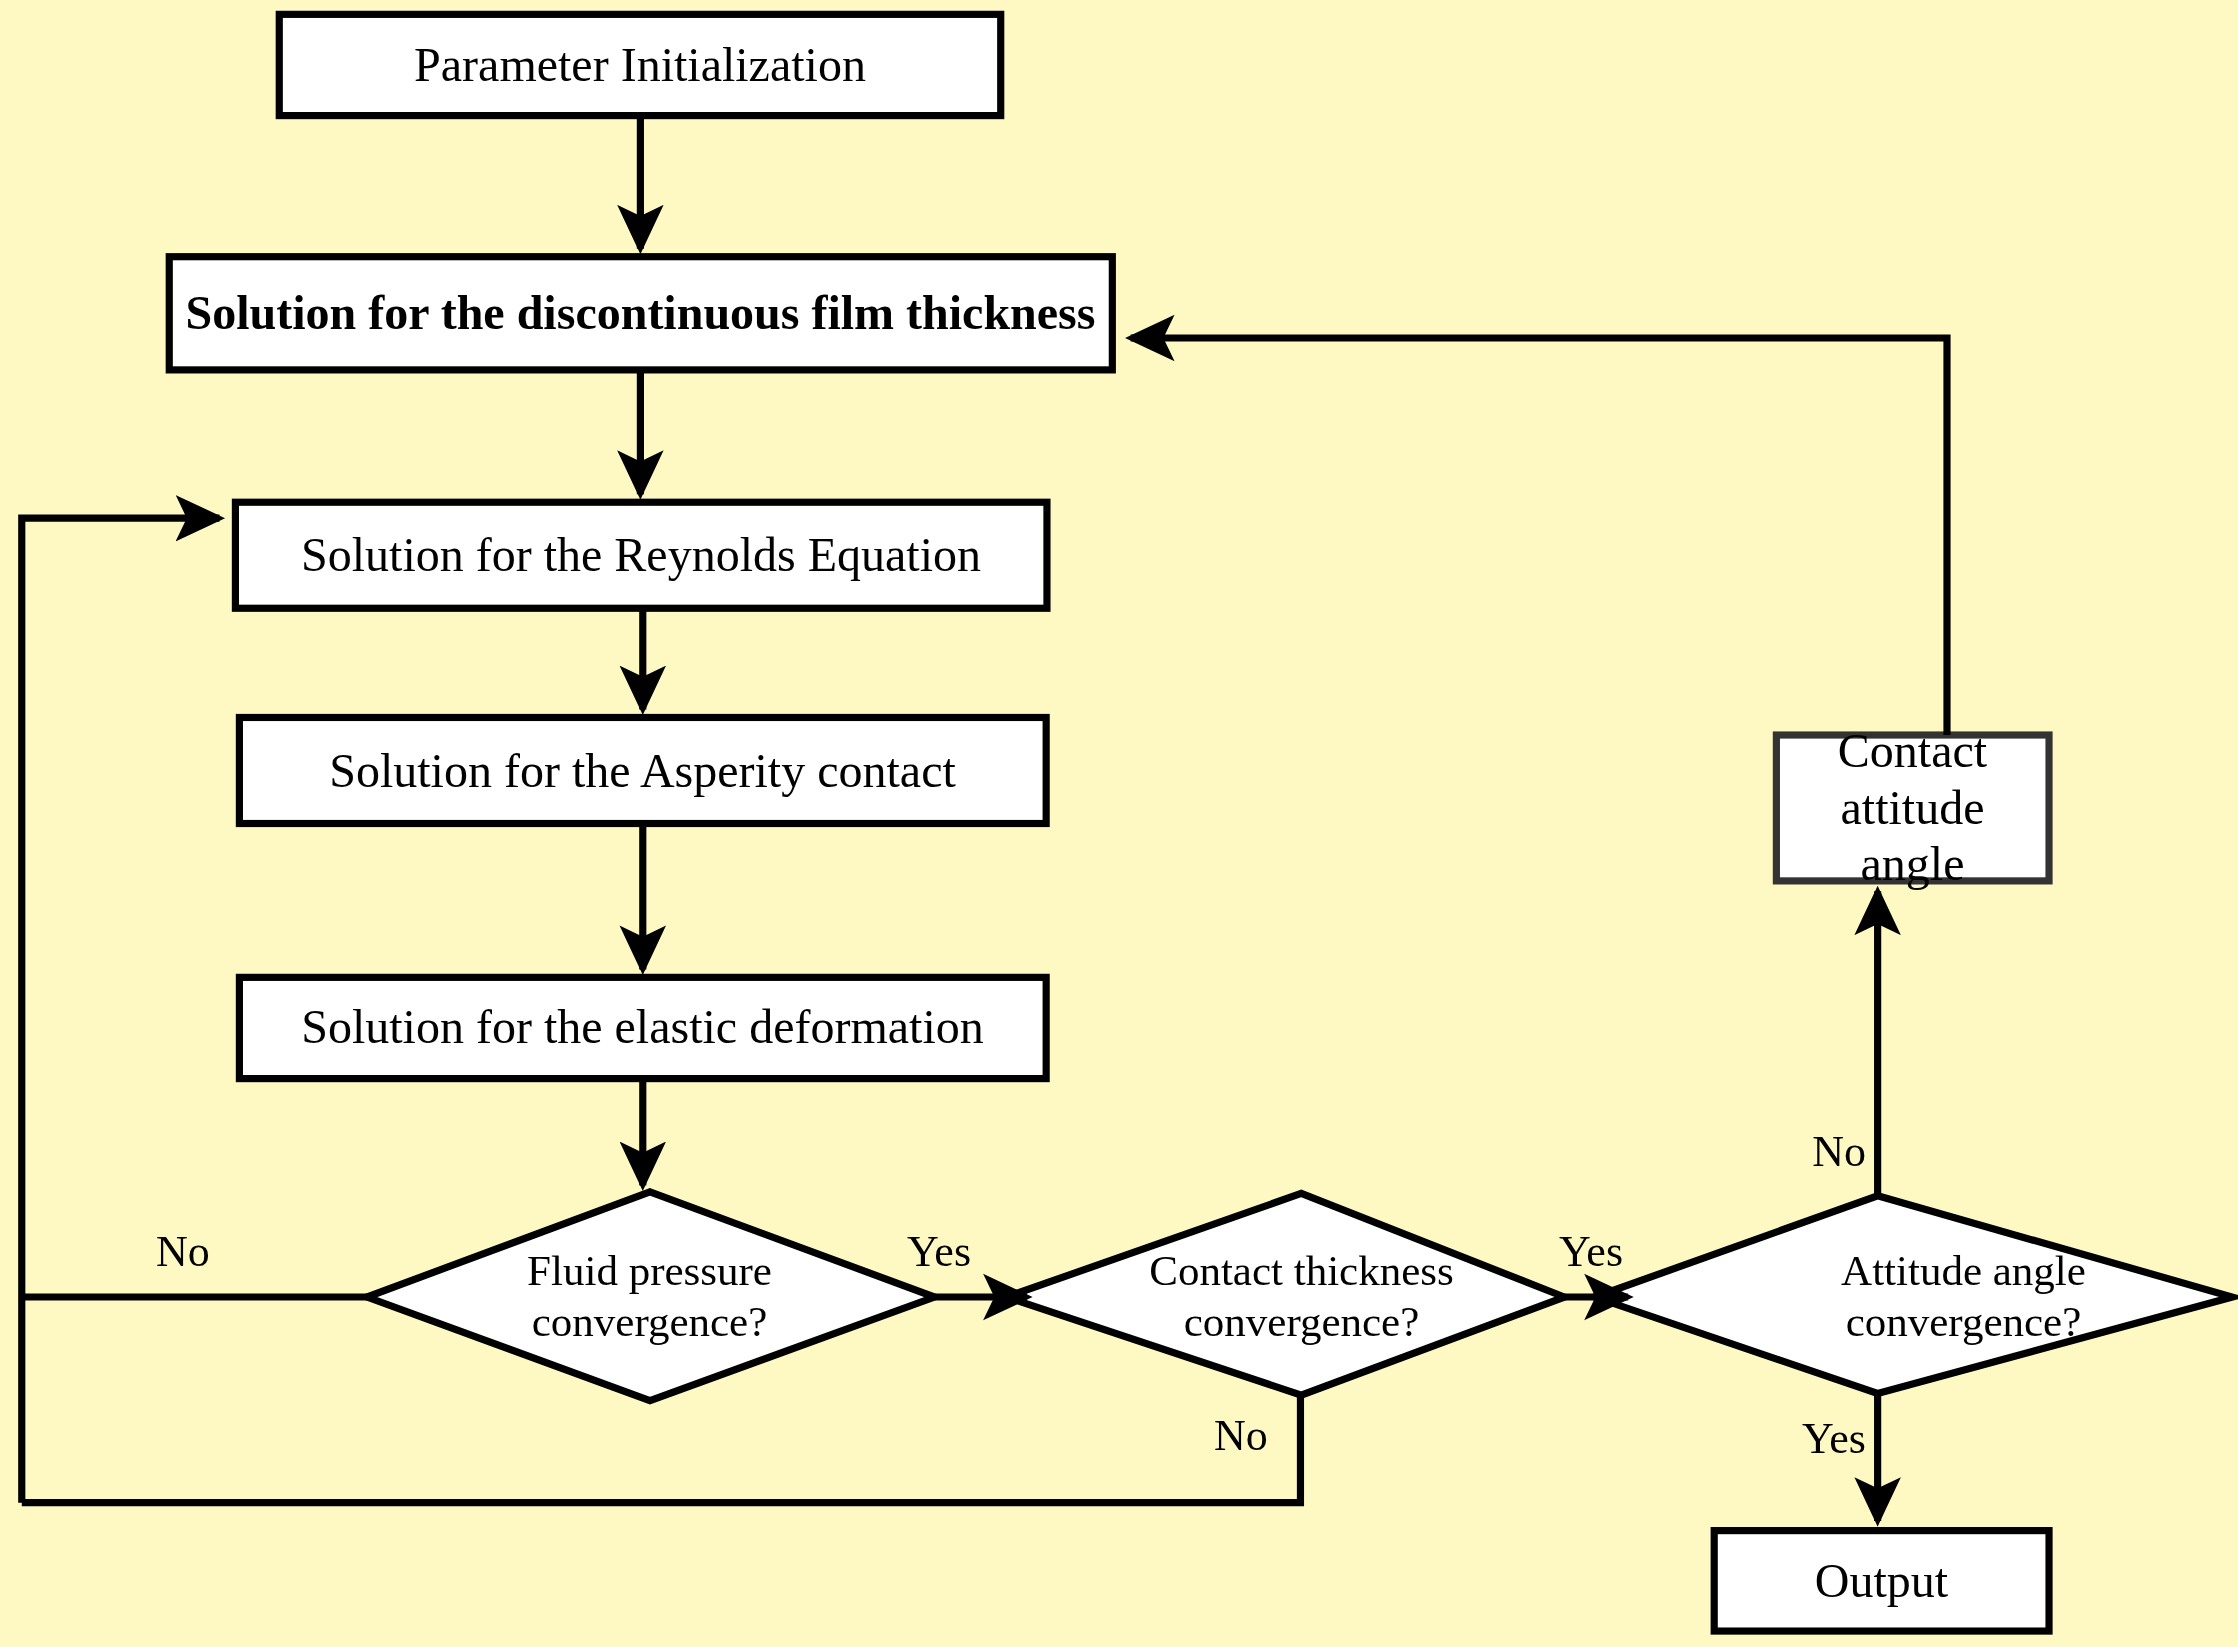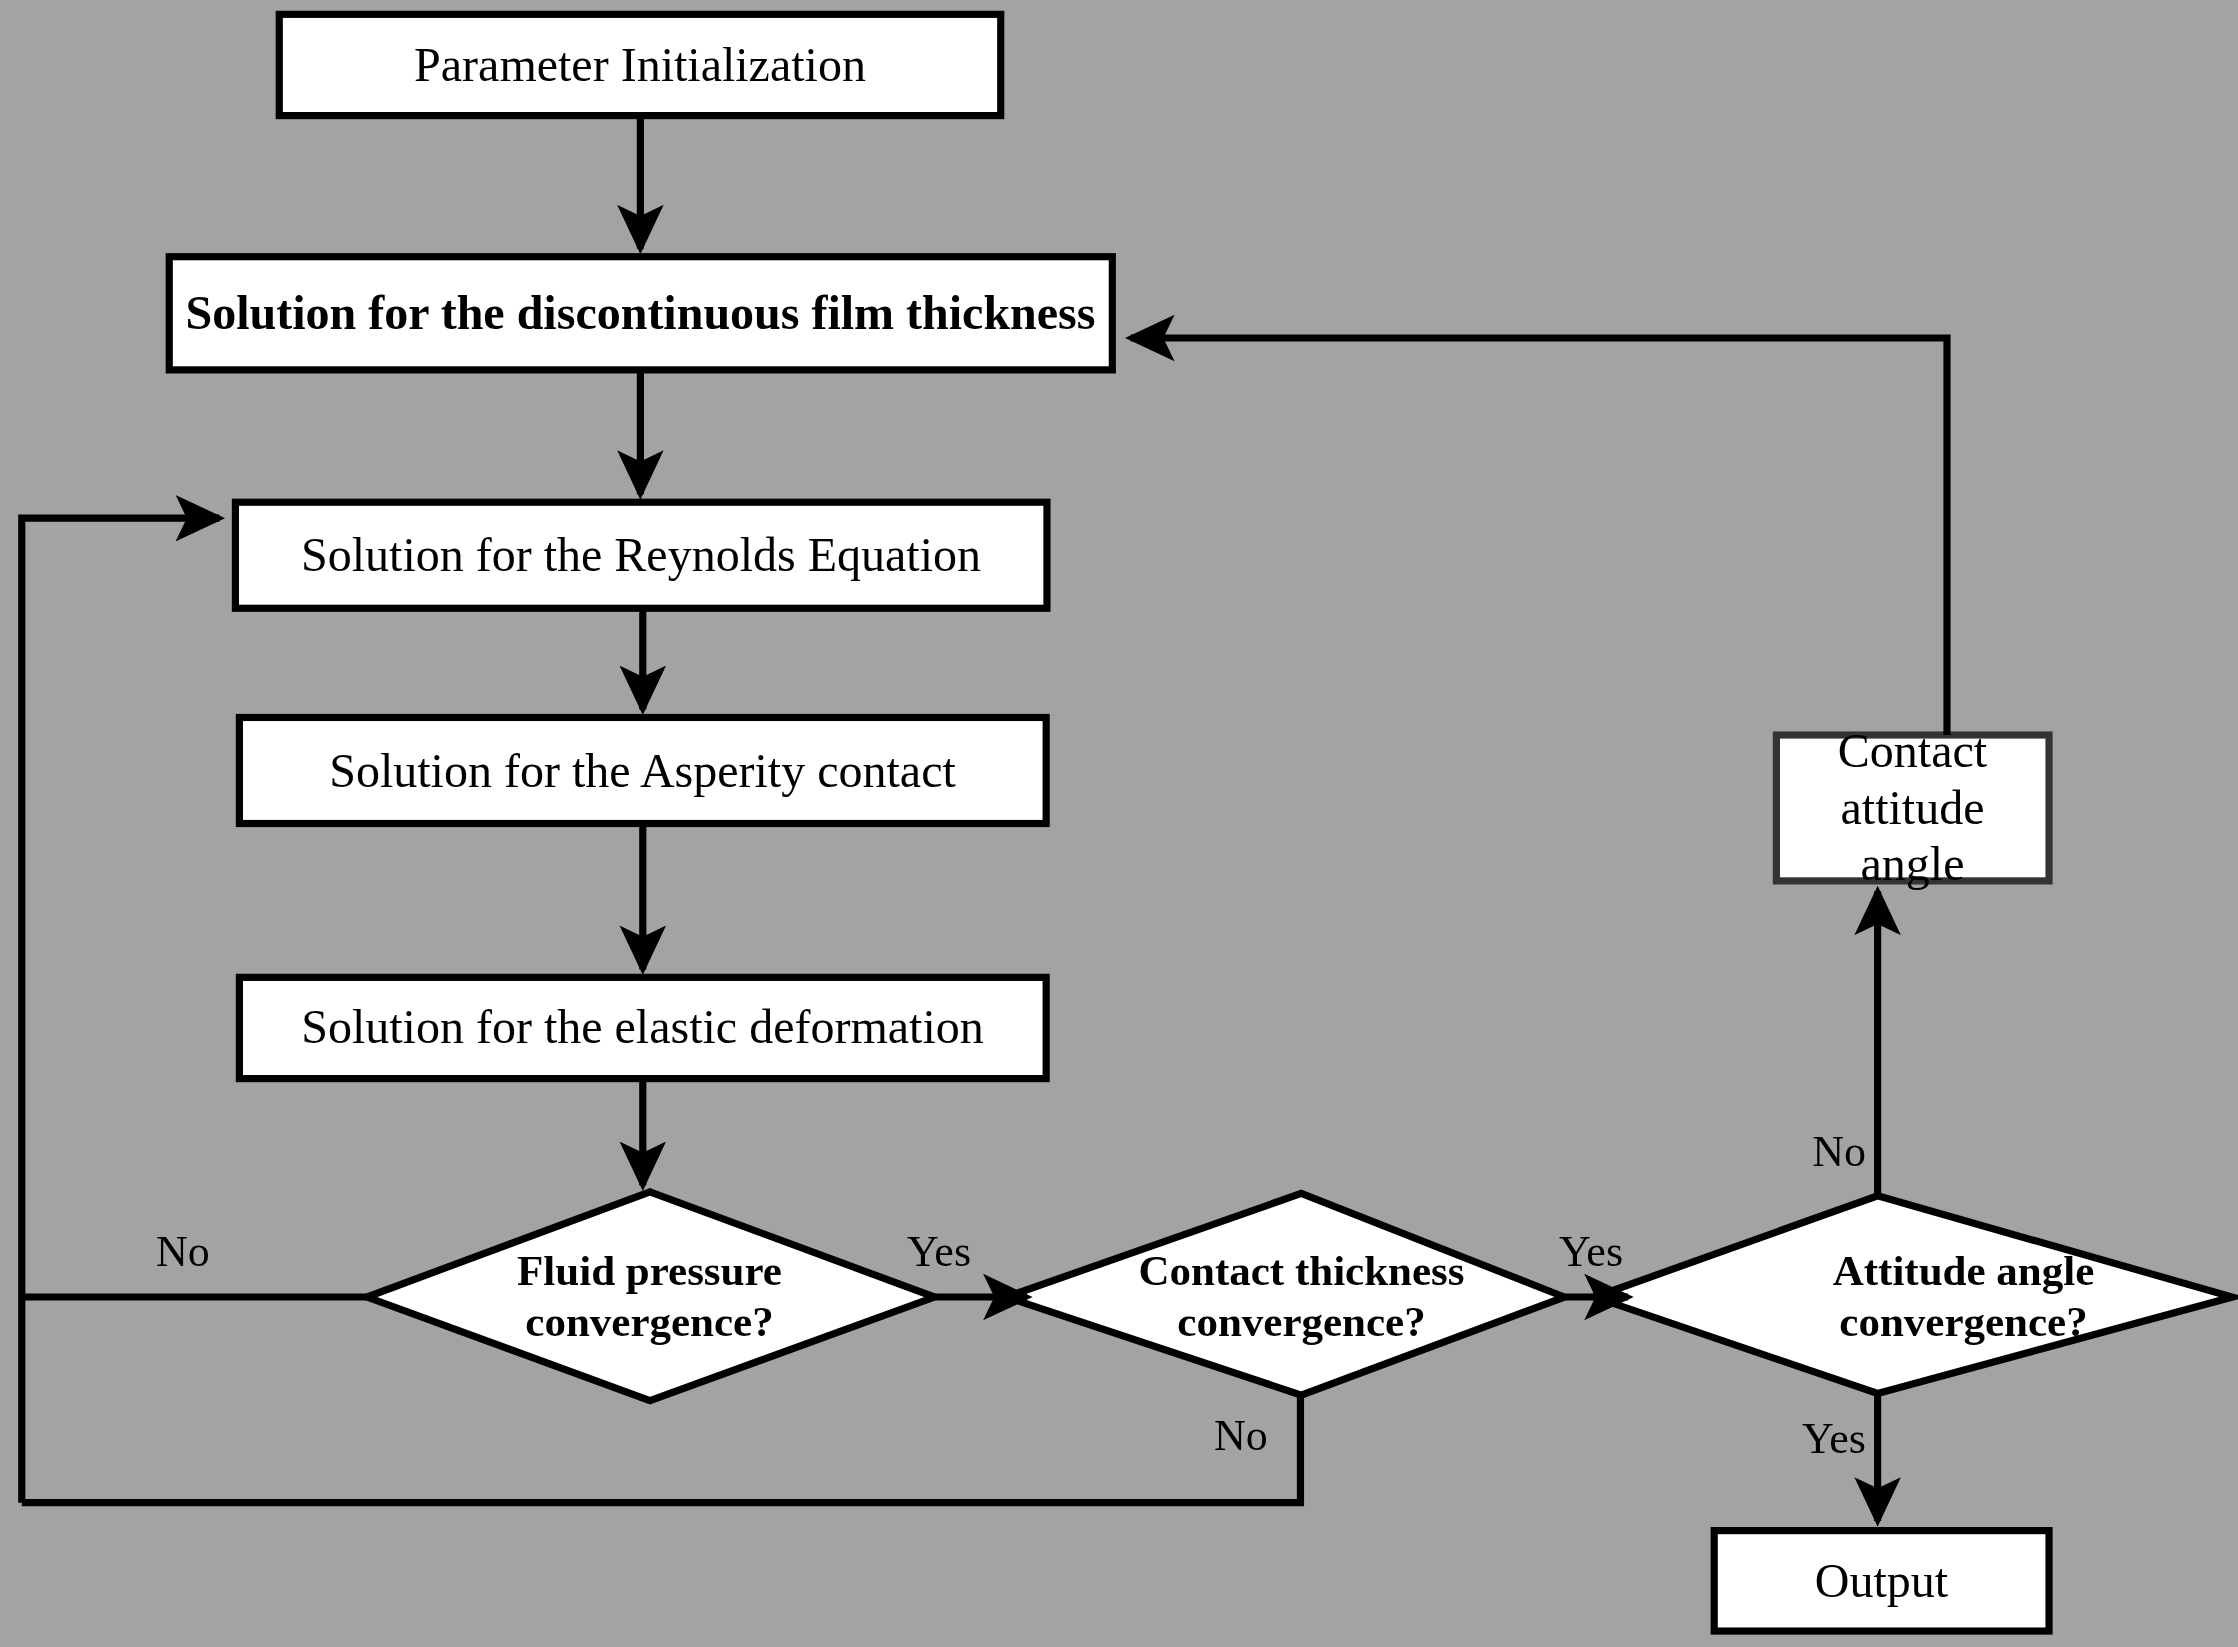--- a/index.html
+++ b/index.html
@@ -1,30 +1,30 @@
 <!DOCTYPE html>
 <html style="font-size:12.8px"><head>
 <meta charset="utf-8">
 <title>Flowchart</title>
 <style>
   html,body{margin:0;padding:0;background:#ffffff;}
   body{font-family:"Liberation Serif","DejaVu Serif",serif;}
-  #sheet{position:relative;width:2239px;height:1647px;background:#a3a3a3;overflow:hidden;}
+  #sheet{position:relative;width:2239px;height:1647px;background:#fef9c3;overflow:hidden;}
   #sheet svg{position:absolute;left:0;top:0;width:2239px;height:1647px;}
   .node-label{
     position:absolute;
     display:flex;align-items:center;justify-content:center;
     text-align:center;
     color:#000;
     line-height:1.18;
     pointer-events:none;
     white-space:pre-line;
   }
   .box-label{font-size:48px;}
-  .dia-label{font-size:43px;font-weight:bold;}
+  .dia-label{font-size:43px;}
   .edge-label{position:absolute;font-size:44px;color:#000;white-space:nowrap;}
 </style>
 </head>
 <body>
 
 <div id="sheet">
 
   <svg viewBox="0 0 2808 2066" xmlns="http://www.w3.org/2000/svg">
     <defs>
       <marker id="arrow" viewBox="0 0 12 12" refX="10.2" refY="6" markerWidth="7.2" markerHeight="7.2" orient="auto-start-reverse">

